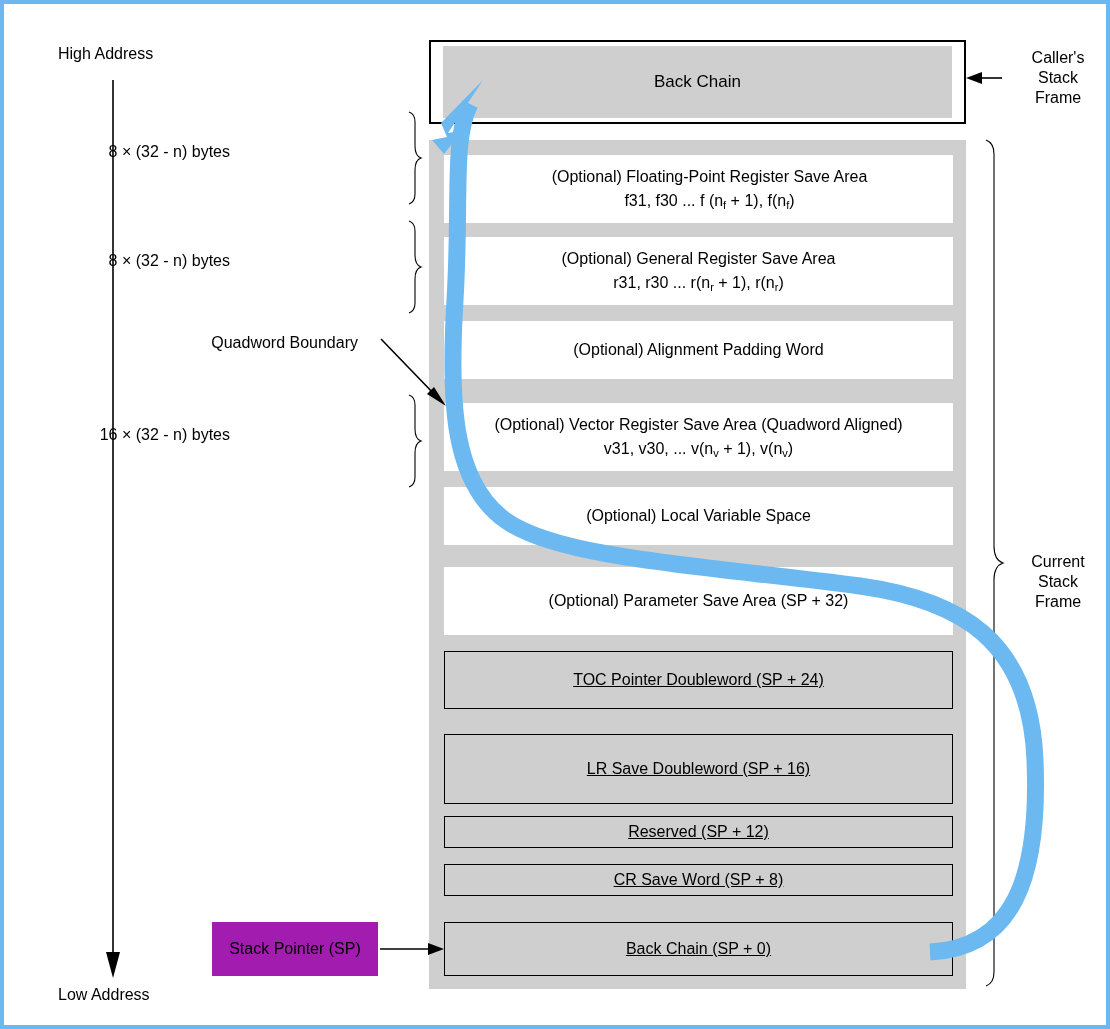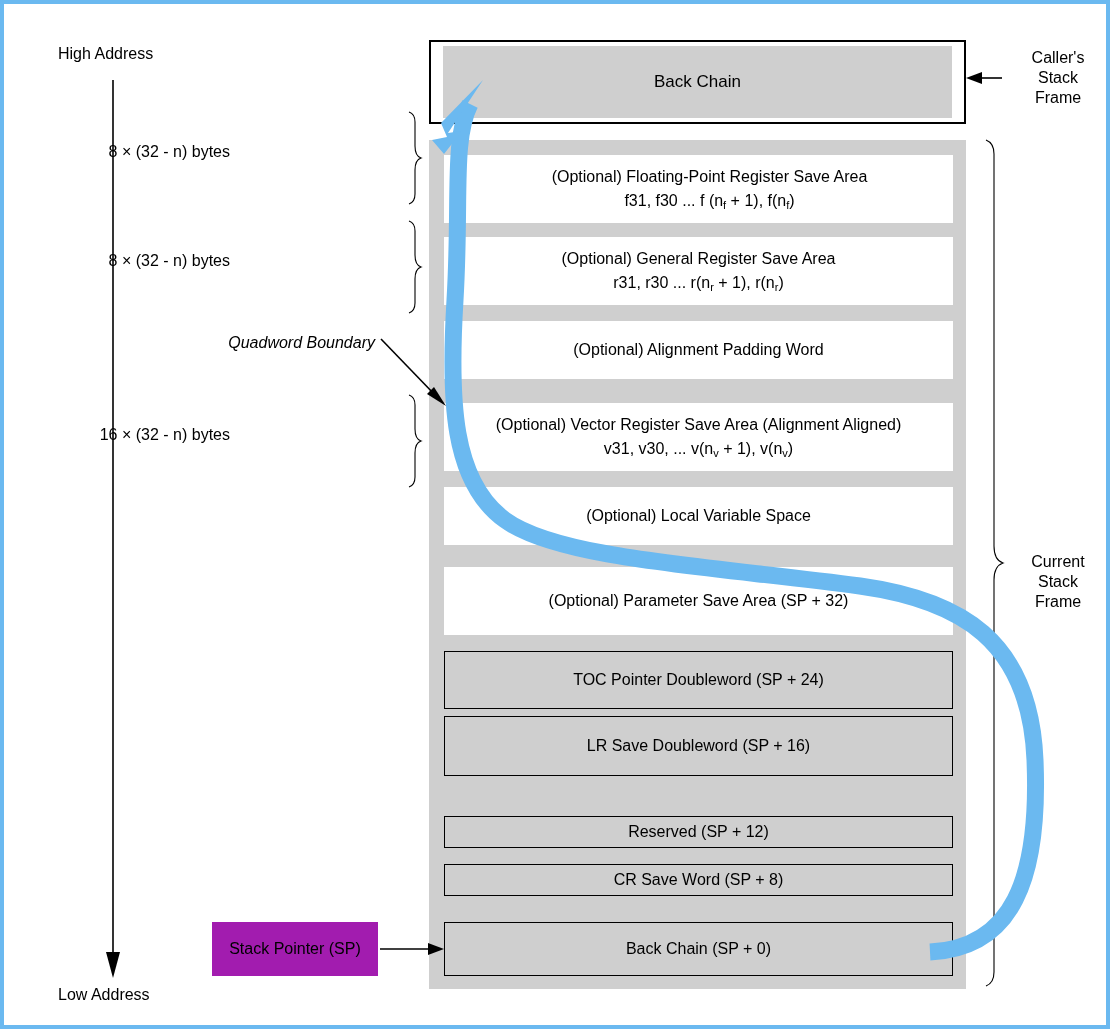--- a/index.html
+++ b/index.html
@@ -86,20 +86,21 @@
     justify-content: center;
     font-size: 16px;
     color: #000000;
     text-align: center;
     line-height: 1.35;
   }
   .row.white { background: #ffffff; }
   .row.greyb {
     background: #cfcfcf;
     border: 1.5px solid #000000;
+    text-decoration: underline;
   }
   .row .l2 { margin-top: 2px; }
   sub { font-size: 11px; vertical-align: -0.25em; }
 
   
   .sp-box {
     position: absolute;
     left: 212px; top: 922px;
     width: 166px; height: 54px;
     background: #a21caf;
@@ -148,21 +149,21 @@
   <div class="lbl" style="left:58px; top:44px;">High Address</div>
 
   <div class="lbl" style="left:58px; top:985px;">Low Address</div>
 
   <div class="lbl lbl-right" style="left:60px; top:142px; width:170px;">8 × (32 - n) bytes</div>
 
   <div class="lbl lbl-right" style="left:60px; top:251px; width:170px;">8 × (32 - n) bytes</div>
 
   <div class="lbl lbl-right" style="left:50px; top:425px; width:180px;">16 × (32 - n) bytes</div>
 
-  <div class="lbl lbl-right" style="left:100px; top:333px; width:275px;font-style:italic;">Quadword Boundary</div>
+  <div class="lbl lbl-right" style="left:83px; top:333px; width:275px;">Quadword Boundary</div>
 
   <div class="sp-box">Stack Pointer (SP)</div>
 
   <div class="caller-frame"></div>
   <div class="caller-inner">Back Chain</div>
 
   <div class="lbl lbl-center" style="left:1012px; top:48px; width:92px;">
     <div>Caller's</div>
     <div>Stack</div>
     <div>Frame</div>
@@ -182,33 +183,33 @@
         <div class="l2">f31, f30 ... f (n<sub>f</sub> + 1), f(n<sub>f</sub>)</div>
       </div>
       <div class="row white" style="top: 237px; height: 68px;">
         <div>(Optional) General Register Save Area</div>
         <div class="l2">r31, r30 ... r(n<sub>r</sub> + 1), r(n<sub>r</sub>)</div>
       </div>
       <div class="row white" style="top: 321px; height: 58px;">
         <div>(Optional) Alignment Padding Word</div>
       </div>
       <div class="row white" style="top: 403px; height: 68px;">
-        <div>(Optional) Vector Register Save Area (Alignment Aligned)</div>
+        <div>(Optional) Vector Register Save Area (Quadword Aligned)</div>
         <div class="l2">v31, v30, ... v(n<sub>v</sub> + 1), v(n<sub>v</sub>)</div>
       </div>
       <div class="row white" style="top: 487px; height: 58px;">
         <div>(Optional) Local Variable Space</div>
       </div>
       <div class="row white" style="top: 567px; height: 68px;">
         <div>(Optional) Parameter Save Area (SP + 32)</div>
       </div>
       <div class="row greyb" style="top: 651px; height: 58px;">
         <div>TOC Pointer Doubleword (SP + 24)</div>
       </div>
-      <div class="row greyb" style="top: 716px; height: 60px;">
+      <div class="row greyb" style="top: 734px; height: 70px;">
         <div>LR Save Doubleword (SP + 16)</div>
       </div>
       <div class="row greyb" style="top: 816px; height: 32px;">
         <div>Reserved (SP + 12)</div>
       </div>
       <div class="row greyb" style="top: 864px; height: 32px;">
         <div>CR Save Word (SP + 8)</div>
       </div>
       <div class="row greyb" style="top: 922px; height: 54px;">
         <div>Back Chain (SP + 0)</div>

